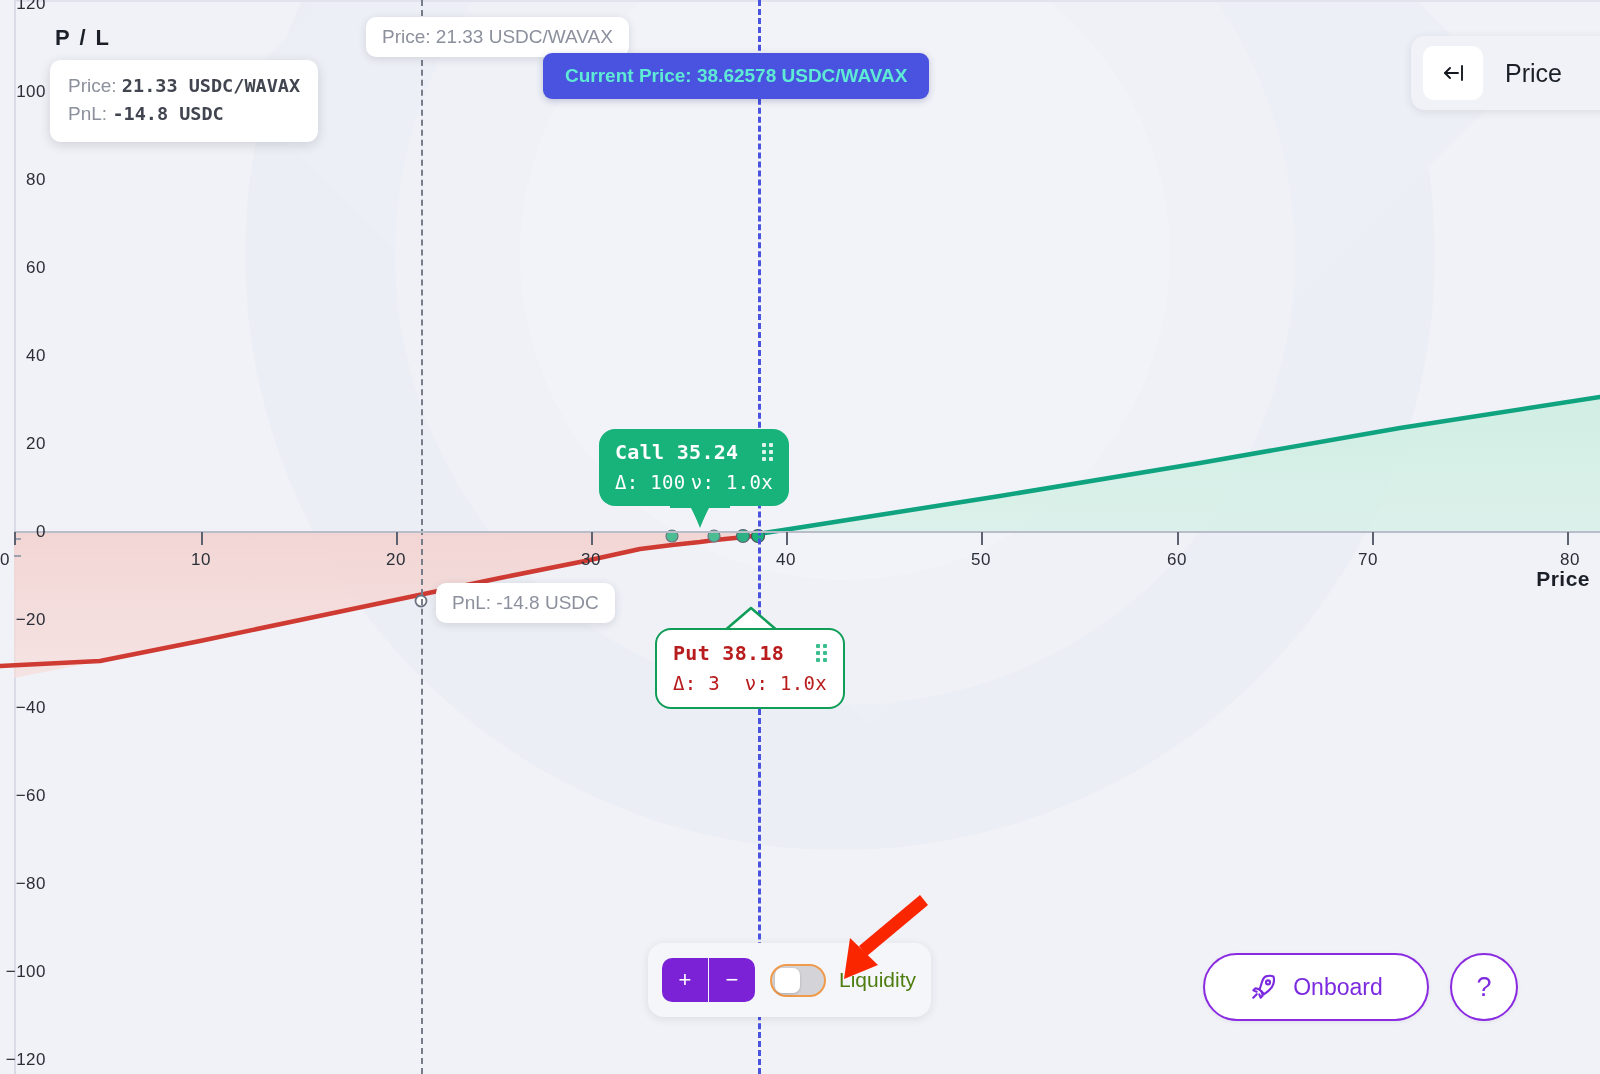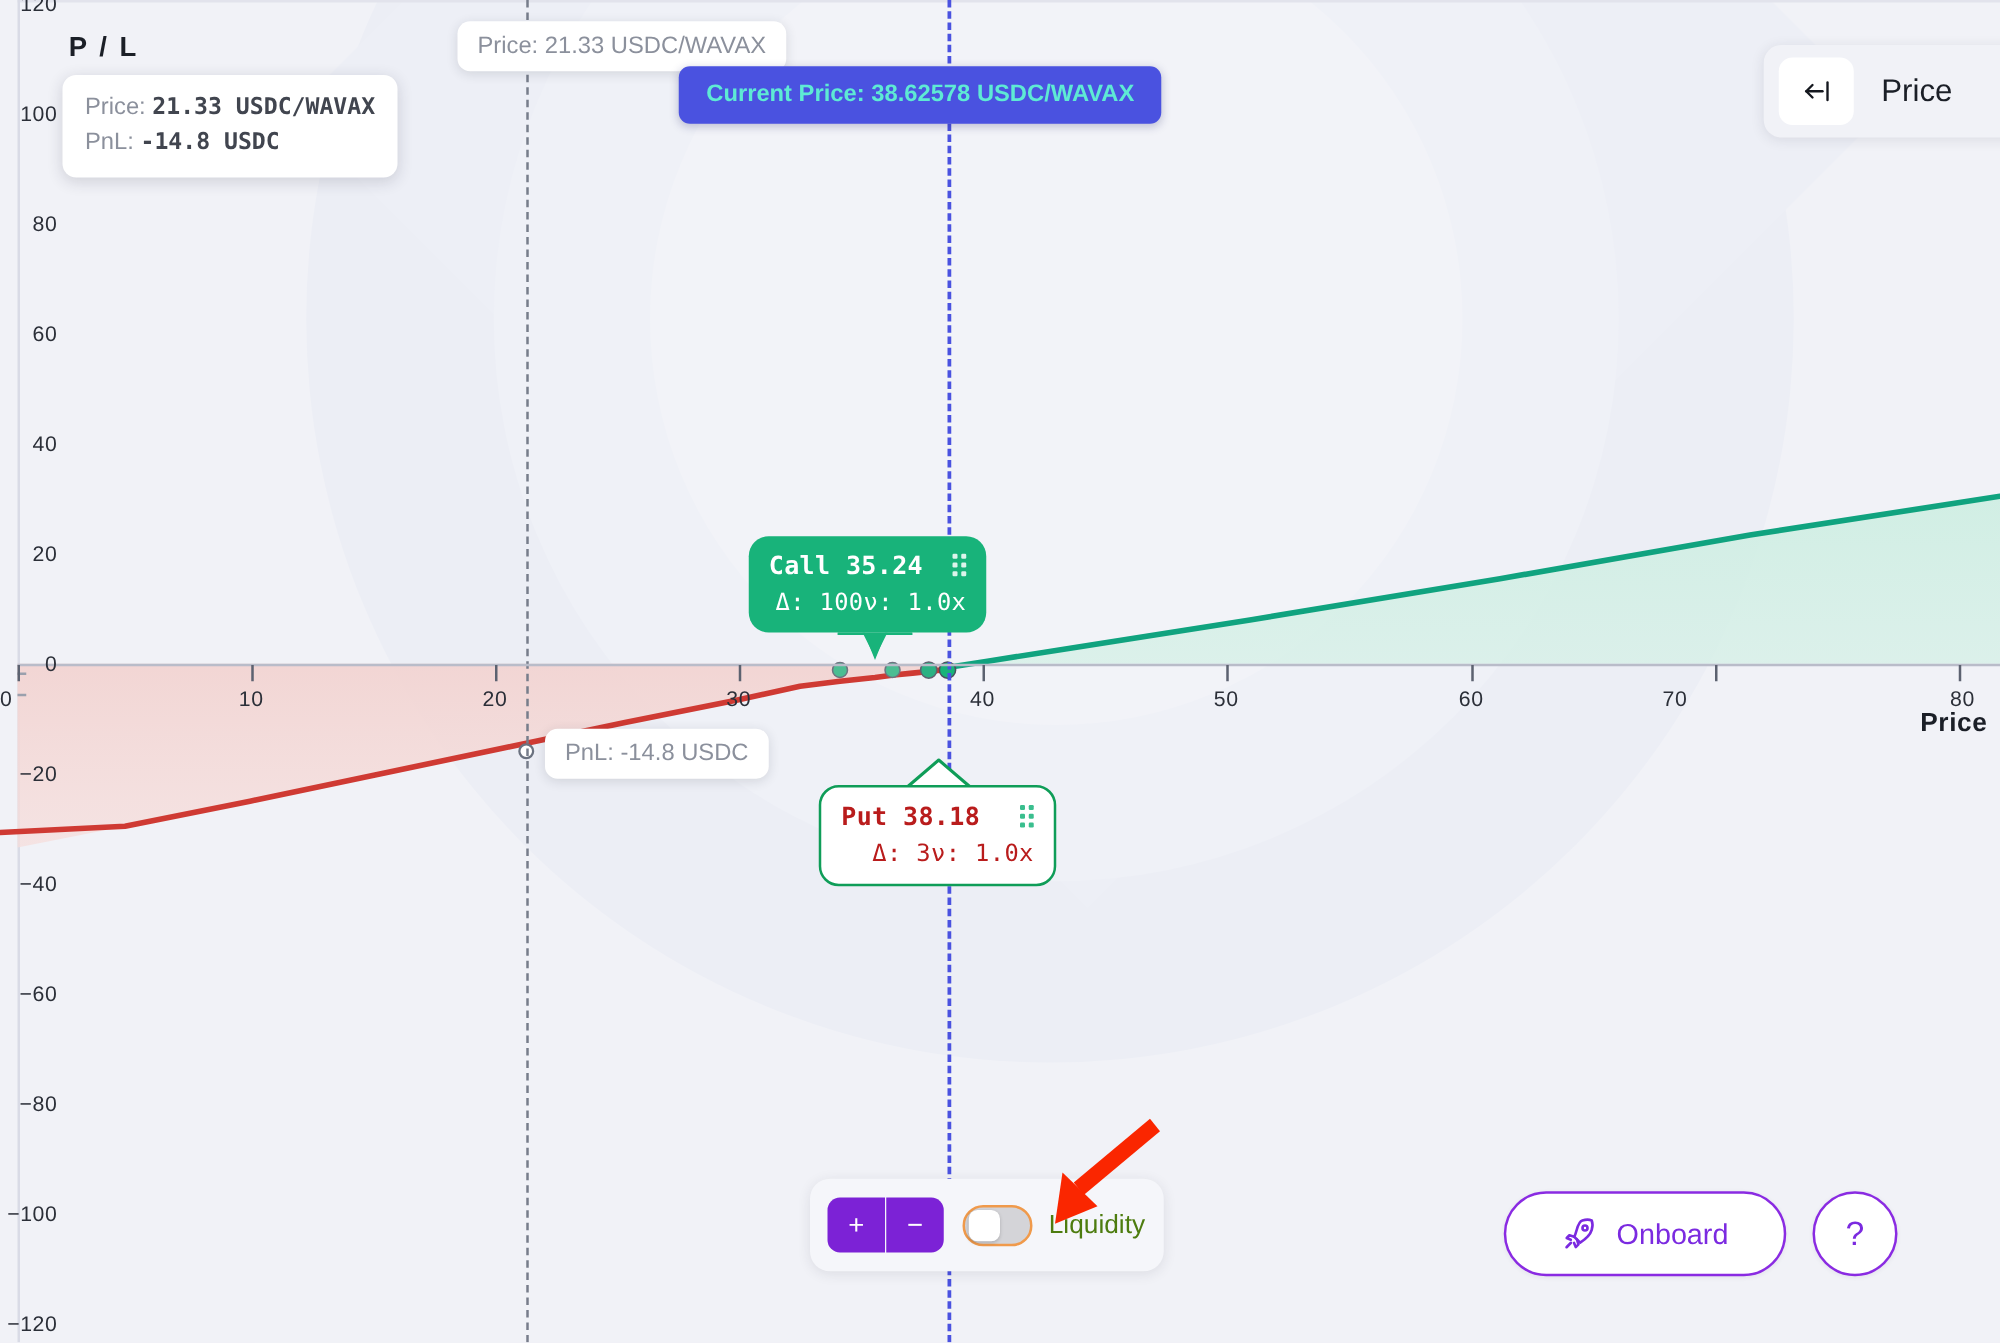--- a/index.html
+++ b/index.html
@@ -135,21 +135,21 @@
     width: 190px;
     border-radius: 16px;
     padding: 11px 16px 13px 16px;
     font-family: "DejaVu Sans Mono", "Liberation Mono", monospace;
   }
   .badge .b-top {
     display: flex; align-items: flex-start; justify-content: space-between;
     font-size: 20px; font-weight: 700; letter-spacing: .3px;
   }
   .badge .b-bot {
-    display: flex; align-items: center; justify-content: flex-end;
+    display: flex; align-items: center; justify-content: space-between;
     font-size: 19px; margin-top: 7px; letter-spacing: .3px;
   }
   .badge-call { background: #18b37a; color: #ffffff; }
   .badge-put  { background: #ffffff; color: #b91c1c; border: 2.5px solid #0f9d58; }
 
   .grip {
     display: grid;
     grid-template-columns: repeat(2, 4px);
     grid-template-rows: repeat(3, 4px);
     gap: 3px;
@@ -336,21 +336,21 @@
   <div class="xtick-mark" style="left:786px;"></div>
   <div class="xtick-label" style="left:786px;">40</div>
 
   <div class="xtick-mark" style="left:981px;"></div>
   <div class="xtick-label" style="left:981px;">50</div>
 
   <div class="xtick-mark" style="left:1177px;"></div>
   <div class="xtick-label" style="left:1177px;">60</div>
 
   <div class="xtick-mark" style="left:1372px;"></div>
-  <div class="xtick-label" style="left:1340px;">70</div>
+  <div class="xtick-label" style="left:1368px;">70</div>
 
   <div class="xtick-mark" style="left:1567px;"></div>
   <div class="xtick-label" style="left:1570px;">80</div>
 
   <div class="axis-title-y">P / L</div>
   <div class="axis-title-x">Price</div>
 
   <div class="tip-multi" style="left:50px; top:60px;">
     <div class="row">
       <span>Price:</span>

